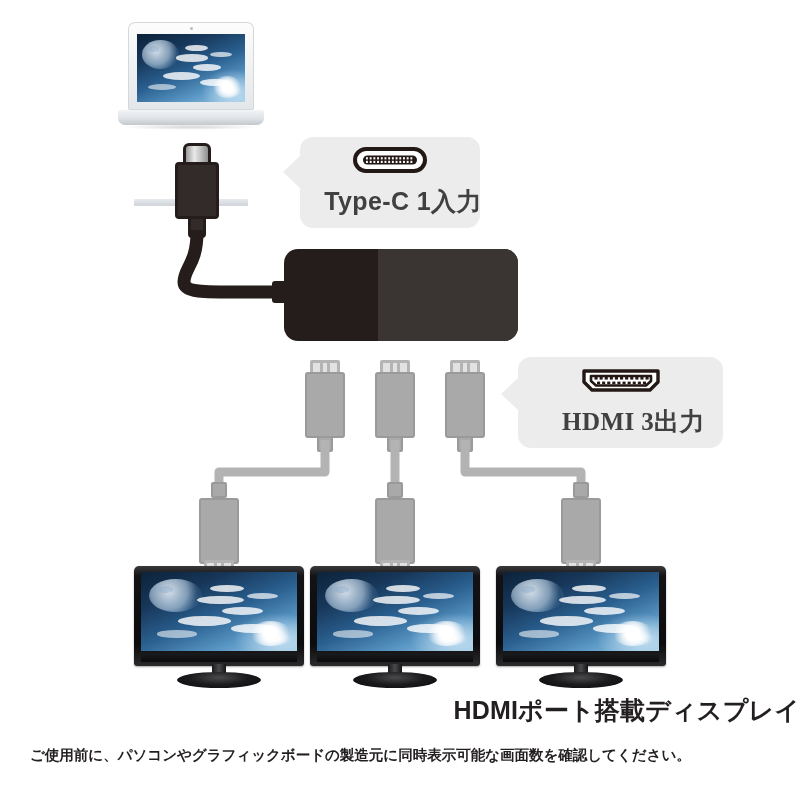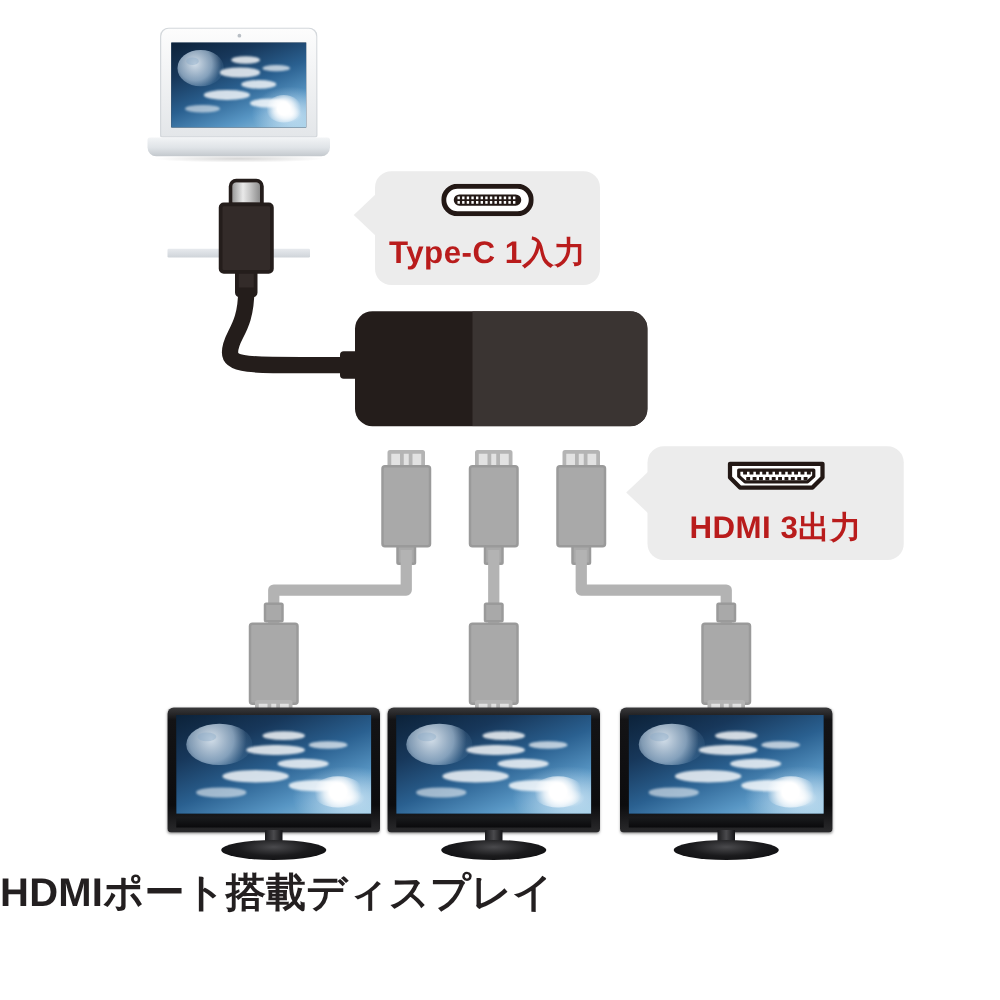--- a/index.html
+++ b/index.html
@@ -12,45 +12,45 @@
   .abs{position:absolute;}
 
   
   .lbl{
     position:absolute;font-weight:bold;color:#231f20;
     line-height:1.28;letter-spacing:.2px;white-space:pre;
   }
   #laptop-label{left:295px;top:36px;font-size:25px;}
   #cable-label{left:150px;top:400px;font-size:24px;text-align:center;width:190px;}
   #cable-label .sub{color:#29a9e6;display:block;margin-top:2px;}
-  #monitors-label{left:0;top:694px;width:800px;text-align:left;font-size:32px;}
+  #monitors-label{left:0;top:694px;width:800px;text-align:right;font-size:25px;}
   #footnote{
     position:absolute;left:14px;top:744px;width:786px;
     font-size:14.6px;font-weight:bold;line-height:1.62;color:#231f20;
     letter-spacing:-0.1px;
   }
   #footnote .l2{display:block;padding-left:16px;}
 
   
   .bubble{
     position:absolute;background:#ececec;border-radius:13px;
   }
   .bubble .tail{
     position:absolute;left:-17px;width:0;height:0;
     border-top:17px solid transparent;border-bottom:17px solid transparent;
     border-right:18px solid #ececec;
   }
   .bubble .btxt{
     position:absolute;left:0;width:100%;text-align:center;
-    font-size:25px;font-weight:bold;color:#b91c1c;letter-spacing:.4px;
+    font-size:25px;font-weight:bold;color:#404040;letter-spacing:.4px;padding-left:13px;
   }
   #bubble-typec{left:300px;top:137px;width:180px;height:91px;}
   #bubble-typec .tail{top:18px;}
   #bubble-typec .btxt{top:48px;}
-  #bubble-hdmi{left:518px;top:357px;width:205px;height:91px;}
+  #bubble-hdmi{left:518px;top:357px;width:205px;height:91px;font-family:Liberation Serif, serif;}
   #bubble-hdmi .tail{top:20px;}
   #bubble-hdmi .btxt{top:48px;}
   .icon-typec{position:absolute;left:50%;transform:translateX(-50%);top:10px;}
   .icon-hdmi{position:absolute;left:50%;transform:translateX(-50%);top:8px;}
 
   
   #adapter{
     position:absolute;left:284px;top:249px;width:234px;height:92px;
     border-radius:14px;background:#241d1b;overflow:hidden;
   }
@@ -405,15 +405,16 @@
       </div>
       <div class="chin"></div>
     </div>
     <div class="neck"></div>
     <div class="base"></div>
   </div>
 
   <div class="lbl" id="monitors-label">HDMIポート搭載ディスプレイ</div>
 
   <div id="footnote">
+    <span class="l2">ご使用前に、パソコンやグラフィックボードの製造元に同時表示可能な画面数を確認してください。</span>
   </div>
 
 </div>
 
 </body></html>

